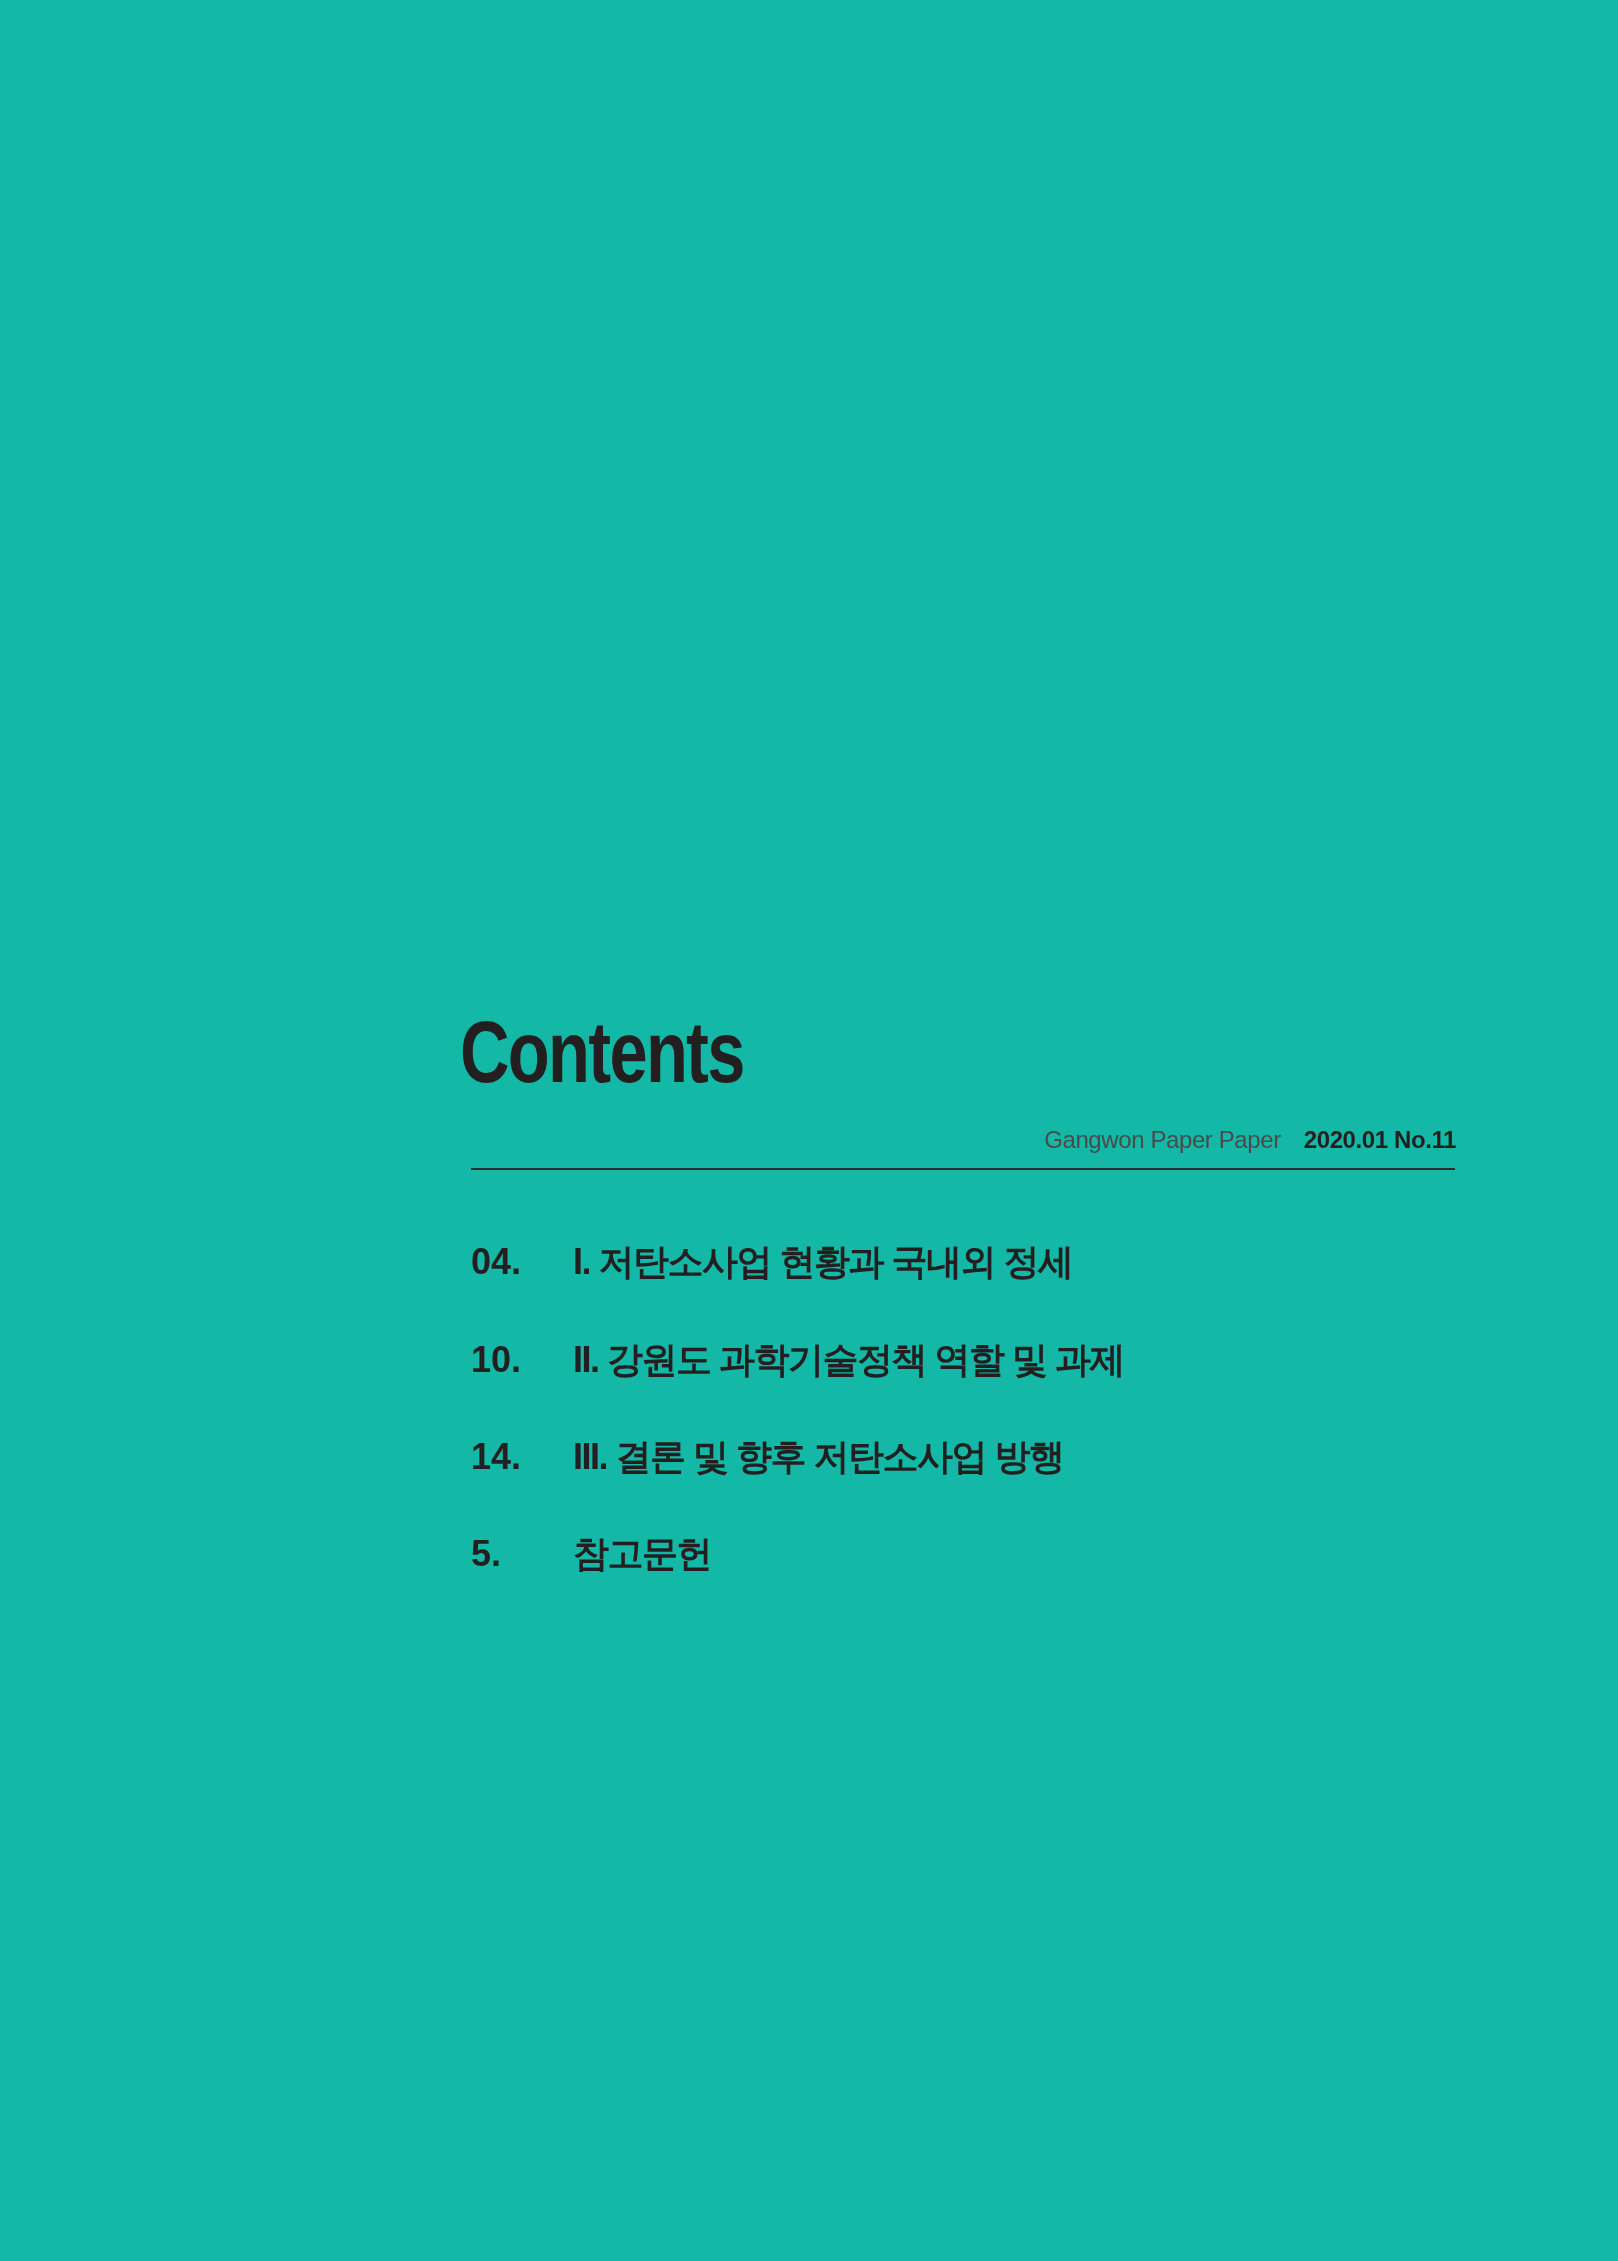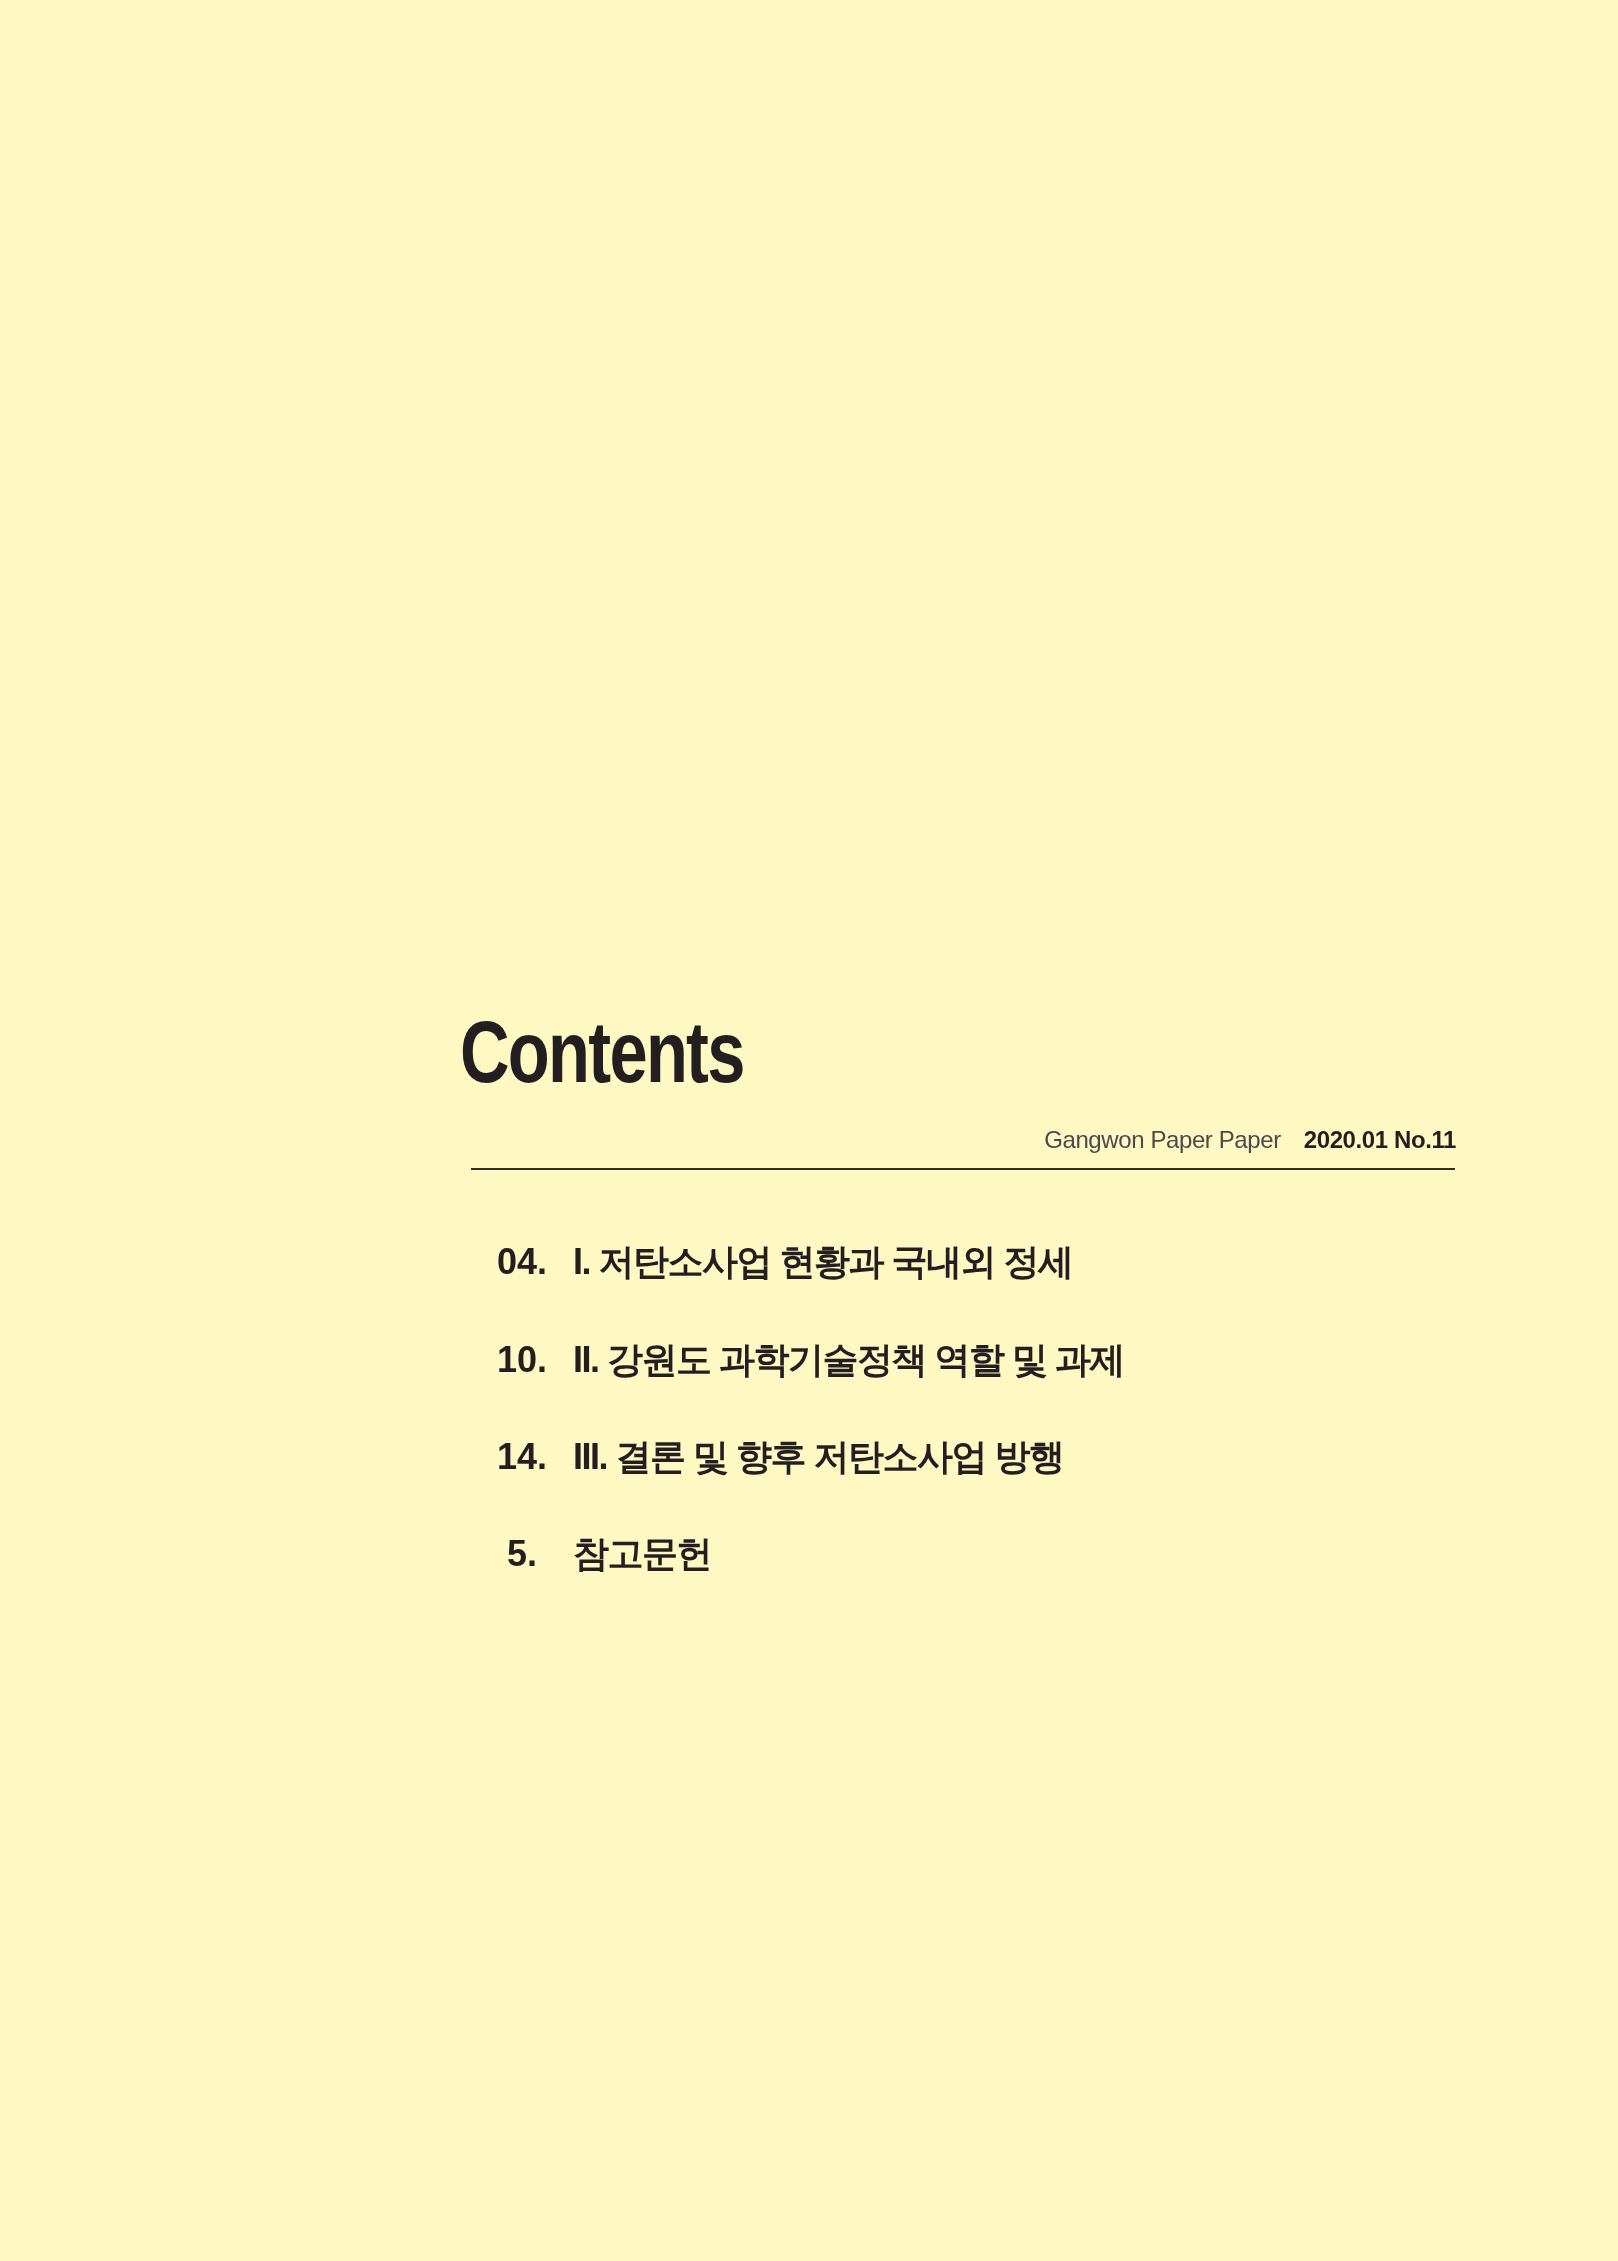--- a/index.html
+++ b/index.html
@@ -5,21 +5,21 @@
   html, body {
     margin: 0;
     padding: 0;
     background: #ffffff;
     font-family: "Liberation Sans", sans-serif;
   }
   .page {
     position: relative;
     width: 1619px;
     height: 2261px;
-    background: #fef9c3;
+    background: #14b8a6;
     overflow: hidden;
   }
   .page-title {
     position: absolute;
     left: 460px;
     top: 1008px;
     font-size: 88px;
     line-height: 1;
     font-weight: 700;
     letter-spacing: -2.2px;
@@ -62,21 +62,20 @@
     white-space: nowrap;
   }
   .toc-row.row-0 { top: 1244px; }
   .toc-row.row-1 { top: 1342px; }
   .toc-row.row-2 { top: 1439px; }
   .toc-row.row-3 { top: 1536px; }
   .toc-page {
     display: inline-block;
     width: 102px;
     letter-spacing: 0;
-    text-align: center;
   }
   .toc-title {
     letter-spacing: -1.5px;
     margin-top: 12px;
   }
 </style>
 </head>
 <body>
 
 <div class="page">

